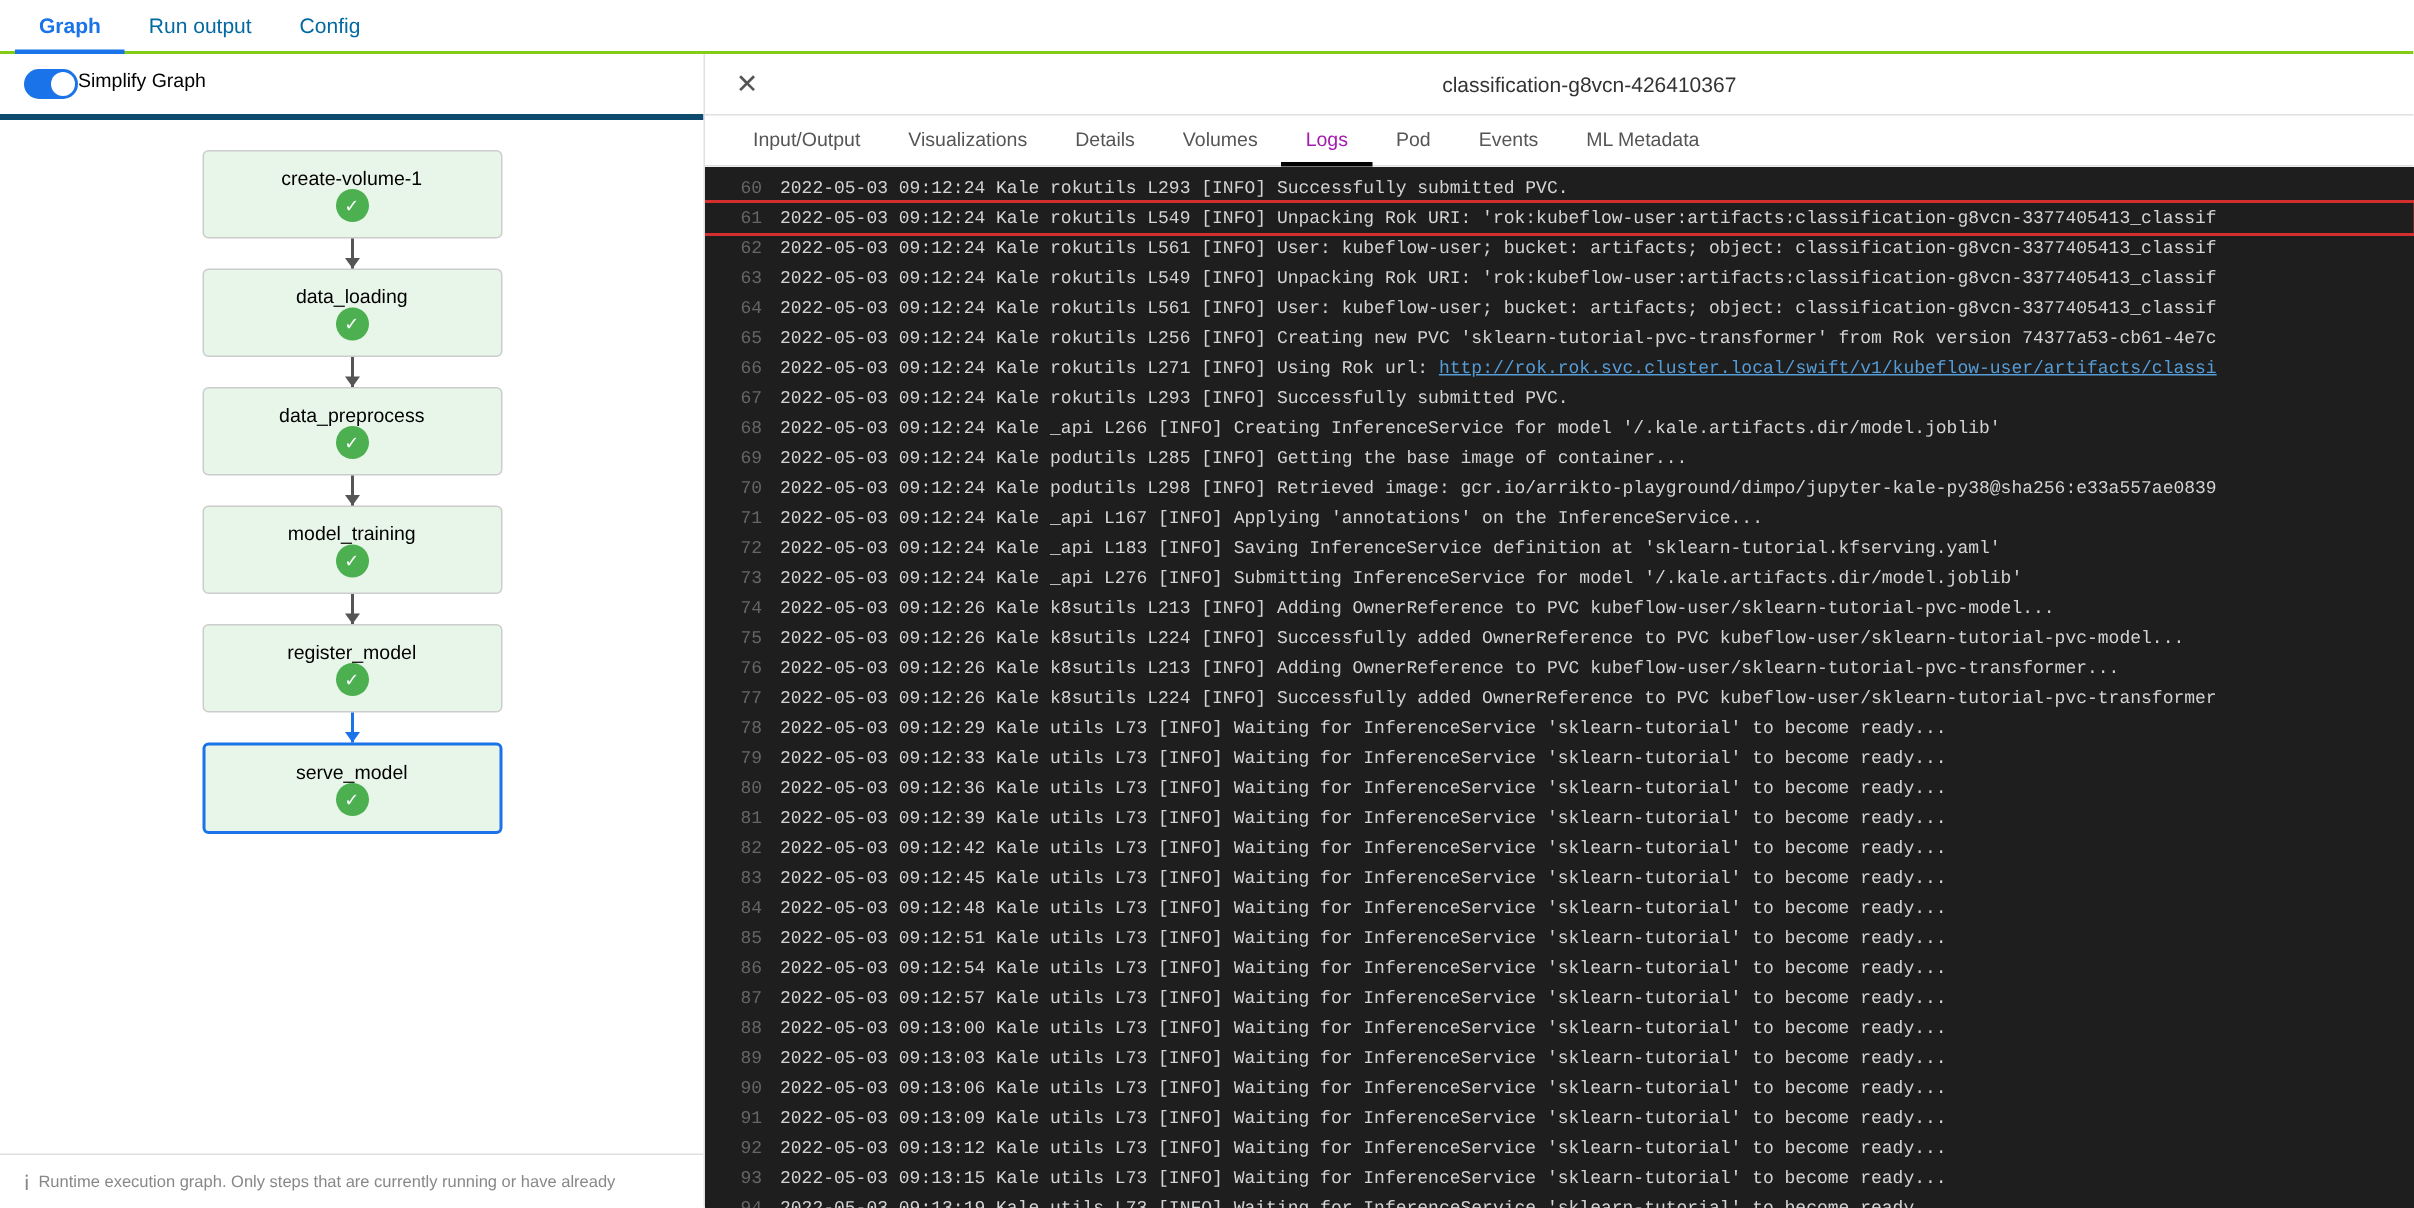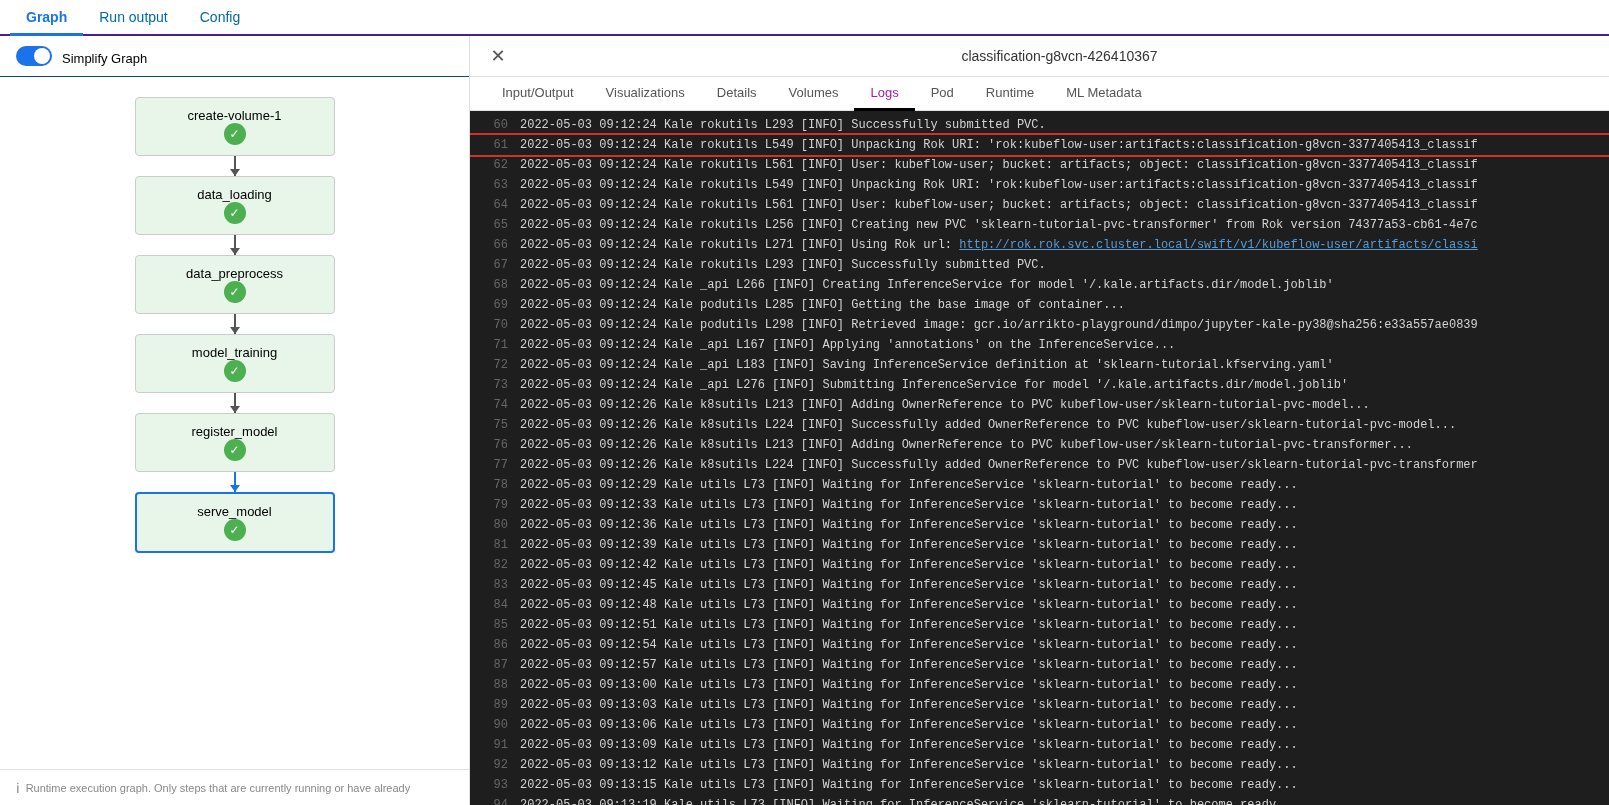--- a/index.html
+++ b/index.html
@@ -2,21 +2,21 @@
 <html><head>
   <meta charset="utf-8">
   <style>
     * { box-sizing: border-box; margin: 0; padding: 0; }
     body { font-family: Arial, sans-serif; font-size: 13px; background: #fff; overflow: hidden; width: 1609px; height: 805px; }
 
     
     .top-tabs {
       display: flex;
       align-items: center;
-      border-bottom: 2px solid #4c1d95;
+      border-bottom: 2px solid #84cc16;
       height: 36px;
       padding: 0 10px;
     }
     .top-tab {
       padding: 8px 16px;
       cursor: pointer;
       font-size: 14px;
       color: #0369a1;
       border-bottom: 3px solid transparent;
       margin-bottom: -2px;
@@ -37,24 +37,24 @@
     .left-panel {
       width: 470px;
       border-right: 1px solid #e0e0e0;
       display: flex;
       flex-direction: column;
       overflow: hidden;
     }
 
     .simplify-bar {
       display: flex;
-      align-items: flex-end;
+      align-items: flex-start;
       padding: 10px 16px;
-      gap: 10px;
-      border-bottom: 1px solid #0c4a6e;
+      gap: 0;
+      border-bottom: 4px solid #0c4a6e;
     }
 
     .toggle-switch {
       width: 36px;
       height: 20px;
       background: #1a73e8;
       border-radius: 10px;
       position: relative;
       cursor: pointer;
     }
@@ -302,21 +302,21 @@
       <div class="dialog-title">classification-g8vcn-426410367</div>
     </div>
 
     <div class="dialog-tabs">
       <div class="dialog-tab">Input/Output</div>
       <div class="dialog-tab">Visualizations</div>
       <div class="dialog-tab">Details</div>
       <div class="dialog-tab">Volumes</div>
       <div class="dialog-tab active">Logs</div>
       <div class="dialog-tab">Pod</div>
-      <div class="dialog-tab">Runtime</div>
+      <div class="dialog-tab">Events</div>
       <div class="dialog-tab">ML Metadata</div>
     </div>
 
     <div class="log-area" id="log-container">
         <div class="log-line">
           <span class="log-num">60</span>
           <span class="log-content">2022-05-03 09:12:24 Kale rokutils   L293  [INFO]   Successfully submitted PVC.</span>
         </div>
         <div style="outline: rgb(211, 47, 47) solid 2px; display: block;">
           <div class="log-line">

